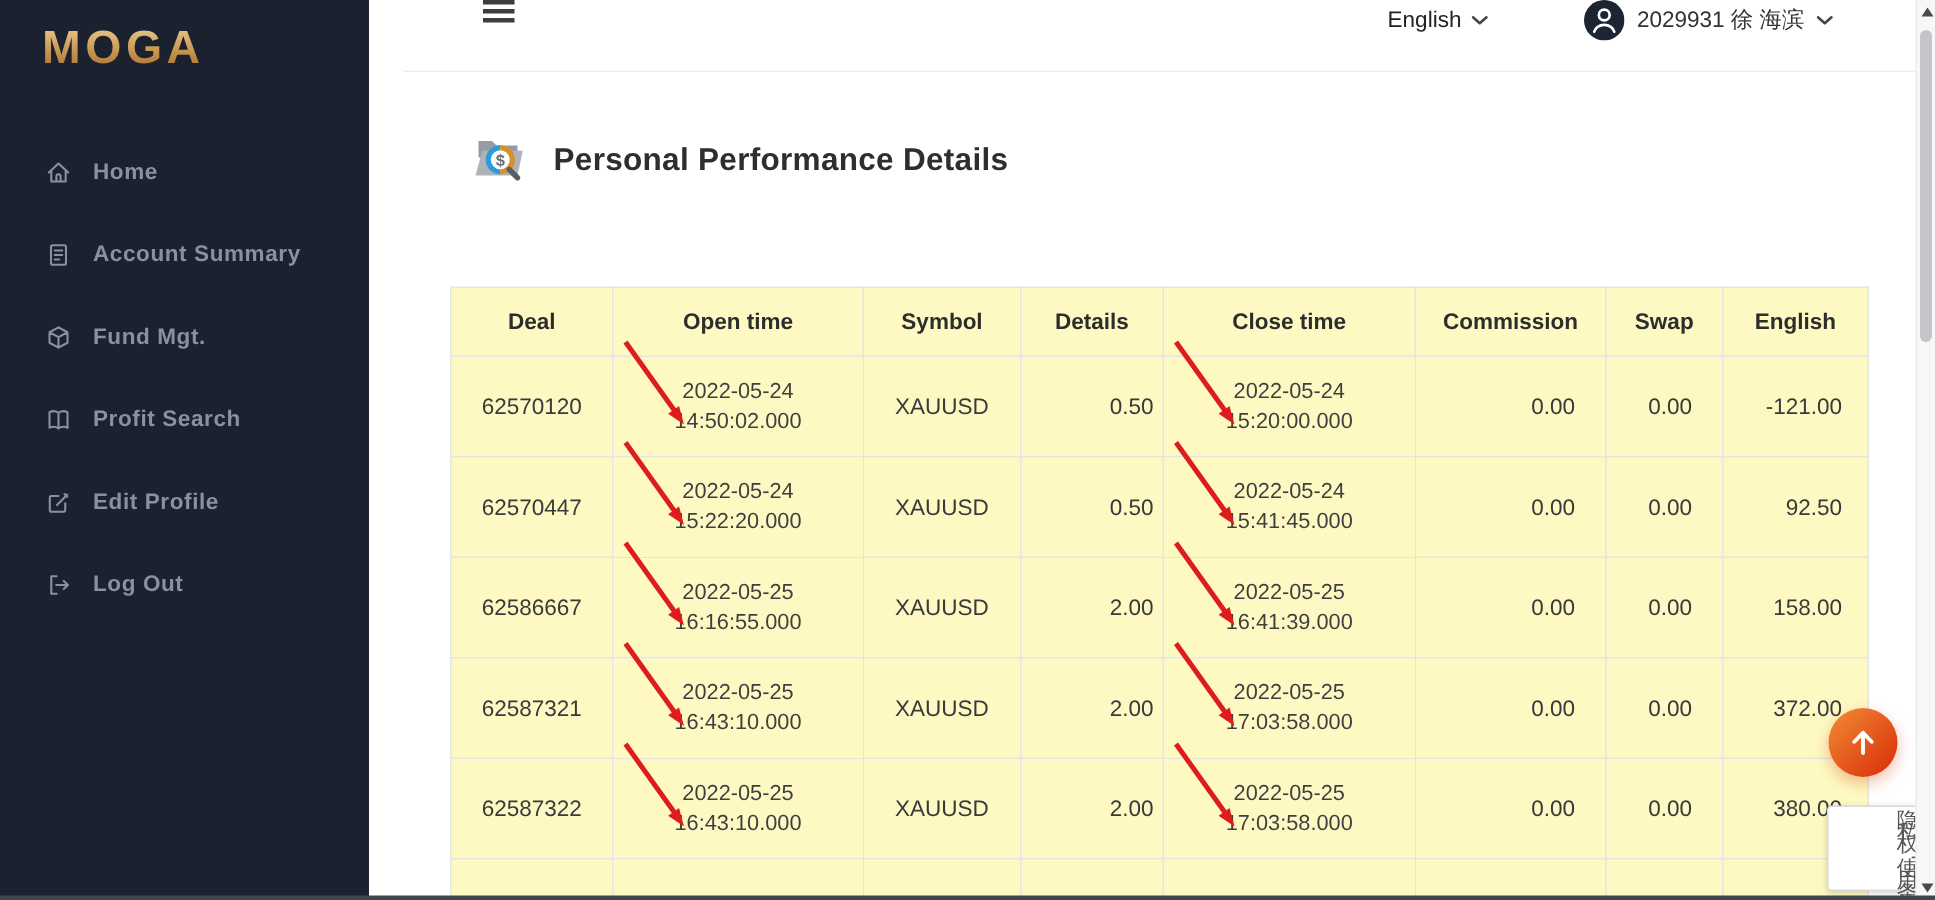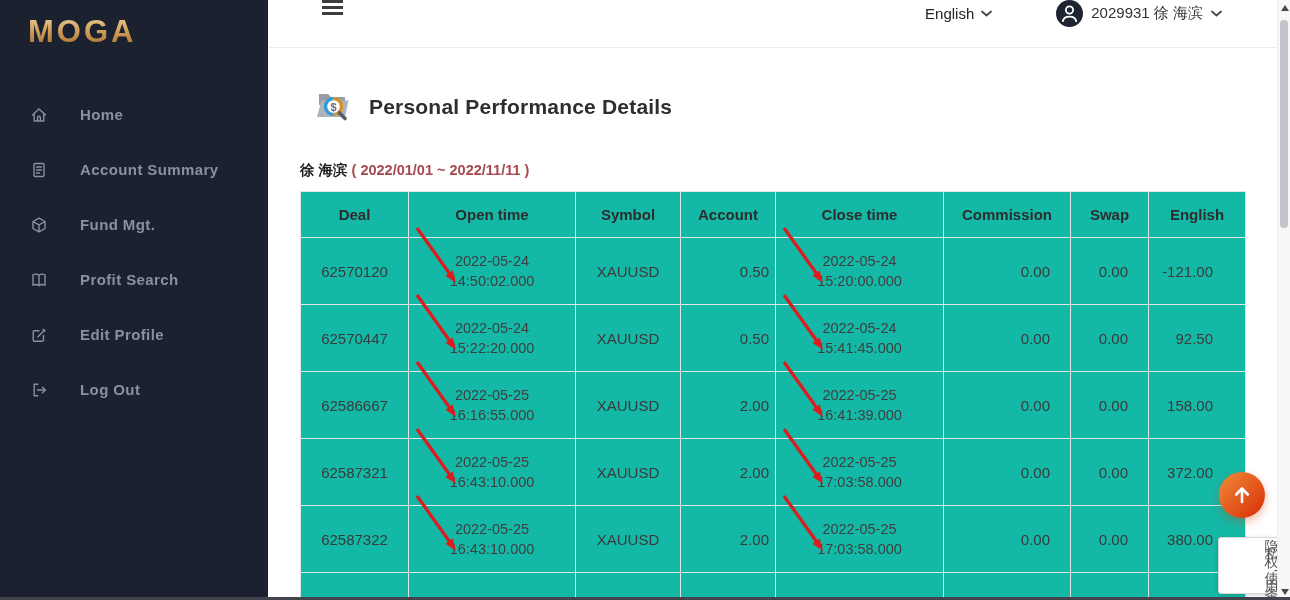--- a/index.html
+++ b/index.html
@@ -1,25 +1,25 @@
 <!DOCTYPE html>
 <html style="--sidebar-bg: #1c2130; --sidebar-text: #8a90a1; --logo-gold-1: #eed49c; --logo-gold-2: #c9964f; --logo-gold-3: #9c6a2e; --accent-red: #a5494d; --arrow-red: #dd1d1d; --fab-1: #ef8332; --fab-2: #dc3a0e;"><head>
 <meta charset="utf-8">
 <style>
   * { margin:0; padding:0; box-sizing:border-box; }
   html,body { width:1290px; height:600px; overflow:hidden; font-family:"Liberation Sans","DejaVu Sans",sans-serif; background:#fff; }
   body { position:relative; }
 
   
-  .sidebar { position:absolute; left:0; top:0; width:268px; height:600px; background:var(--sidebar-bg); z-index:3;text-decoration:underline; }
+  .sidebar { position:absolute; left:0; top:0; width:246px; height:600px; background:var(--sidebar-bg); z-index:3;text-decoration:underline; }
   .logo { position:absolute; left:28px; top:14px; font-size:31px; font-weight:bold; letter-spacing:3px;
           background:linear-gradient(180deg,var(--logo-gold-1) 0%,var(--logo-gold-2) 55%,var(--logo-gold-3) 100%);
           -webkit-background-clip:text; background-clip:text; color:transparent; }
   .menu { position:absolute; top:87px; left:0; right:0; }
-  .menu-item { height:55px; display:flex; align-items:center; padding-left:30px; gap:32px;
+  .menu-item { height:55px; display:flex; align-items:center; padding-left:30px; gap:14px;
                color:var(--sidebar-text); font-size:15px; font-weight:600; letter-spacing:.4px; cursor:pointer; }
   .menu-item svg { flex:0 0 auto; stroke:var(--sidebar-text); fill:none; stroke-width:1.4; stroke-linecap:round; stroke-linejoin:round; }
 
   
   .content { position:absolute; left:269px; top:0; width:1008px; height:600px; background:#fff; }
   .topbar { position:relative; height:48px; border-bottom:1px solid #ececec;text-align:center; }
   .hamburger { position:absolute; left:53px; top:0; width:21px; cursor:pointer; }
   .hamburger i { display:block; height:3px; background:#3d3d3d; margin-bottom:3px; }
   .topbar-right { position:absolute; right:55px; top:-1px; height:28px; display:flex; align-items:center; gap:64px; }
   .lang, .user { display:flex; align-items:center; gap:7px; cursor:pointer; font-size:15px; color:#222; }
@@ -27,26 +27,26 @@
   .avatar { width:27px; height:27px; }
   .chev { stroke:#444; fill:none; stroke-width:1.7; stroke-linecap:round; stroke-linejoin:round; }
 
   .page-head { position:absolute; left:46px; top:90px; display:flex; align-items:center; gap:16px; }
   .page-title { font-size:21px; font-weight:bold; color:#2e2e2e; letter-spacing:.2px; }
   .subtitle { position:absolute; left:31px; top:161px; font-size:14.5px; font-weight:bold; color:#222; }
   .subtitle .range { color:var(--accent-red); }
 
   
   .perf-table { position:absolute; left:31px; top:191px; width:945px; border-collapse:collapse; table-layout:fixed; }
-  .perf-table th, .perf-table td { border:1px solid #e4e4e4; font-size:15px; color:#3a3a3a; background:#14b8a6; }
+  .perf-table th, .perf-table td { border:1px solid #e4e4e4; font-size:15px; color:#3a3a3a; background:#fef9c3; }
   .perf-table th { height:46px; font-weight:bold; color:#2d2d2d; text-align:center; }
   .perf-table td { height:67px; text-align:center; }
   td.c-num { text-align:right; padding-right:20px; }
   td.c-vol { text-align:right; padding-right:6px; }
-  td.c-profit { text-align:right; padding-right:32px; }
+  td.c-profit { text-align:right; padding-right:17px; }
   td.c-time { position:relative; }
   .t-line { line-height:20px; font-size:14.5px; color:#3f3f3f; }
   .red-arrow { position:absolute; left:4px; top:-12px; overflow:visible; z-index:2; pointer-events:none; }
   .red-arrow line { stroke:var(--arrow-red); stroke-width:3.3; }
   .red-arrow polygon { fill:var(--arrow-red); }
 
   
   .fab { position:absolute; left:1219px; top:472px; width:46px; height:46px; border-radius:50%; z-index:6; cursor:pointer;
          background:linear-gradient(135deg,var(--fab-1) 10%,var(--fab-2) 85%); box-shadow:0 4px 10px rgba(215,60,15,.35);
          display:flex; align-items:center; justify-content:center; }
@@ -150,42 +150,38 @@
       <path d="M2 27 L6.5 10.5 H33.5 L30 27 Z" fill="#aeb3bb"></path>
       <circle cx="18.5" cy="16.5" r="8" fill="#fff"></circle>
       <path d="M18.5 8.5 a8 8 0 0 0 0 16" fill="none" stroke="#2e9bd6" stroke-width="3.4"></path>
       <path d="M18.5 8.5 a8 8 0 0 1 0 16" fill="none" stroke="#d6912a" stroke-width="3.4"></path>
       <text x="18.5" y="20.5" font-size="11" font-weight="bold" fill="#6a6f76" text-anchor="middle">$</text>
       <line x1="24.5" y1="23" x2="30" y2="28.5" stroke="#585d63" stroke-width="3.6" stroke-linecap="round"></line>
     </svg>
     <span class="page-title">Personal Performance Details</span>
   </div>
 
-  <div class="subtitle">
-    <span>徐 海滨</span>
-    <span class="range">( 2022/01/01 ~ 2022/11/11 )</span>
-  </div>
 
   <table class="perf-table">
     <colgroup>
       <col style="width:108px">
         <col style="width:167px">
         <col style="width:105px">
         <col style="width:95px">
       <col style="width:168px">
         <col style="width:127px">
         <col style="width:78px">
         <col style="width:97px">
     </colgroup>
     <thead>
         <tr id="header-row">
           <th>Deal</th>
           <th>Open time</th>
           <th>Symbol</th>
-          <th>Account</th>
+          <th>Details</th>
           <th>Close time</th>
           <th>Commission</th>
           <th>Swap</th>
           <th>English</th>
         </tr>
       </thead>
     <tbody id="table-body">
         <tr>
     <td class="c-deal">62570120</td>
     <td class="c-time open">

